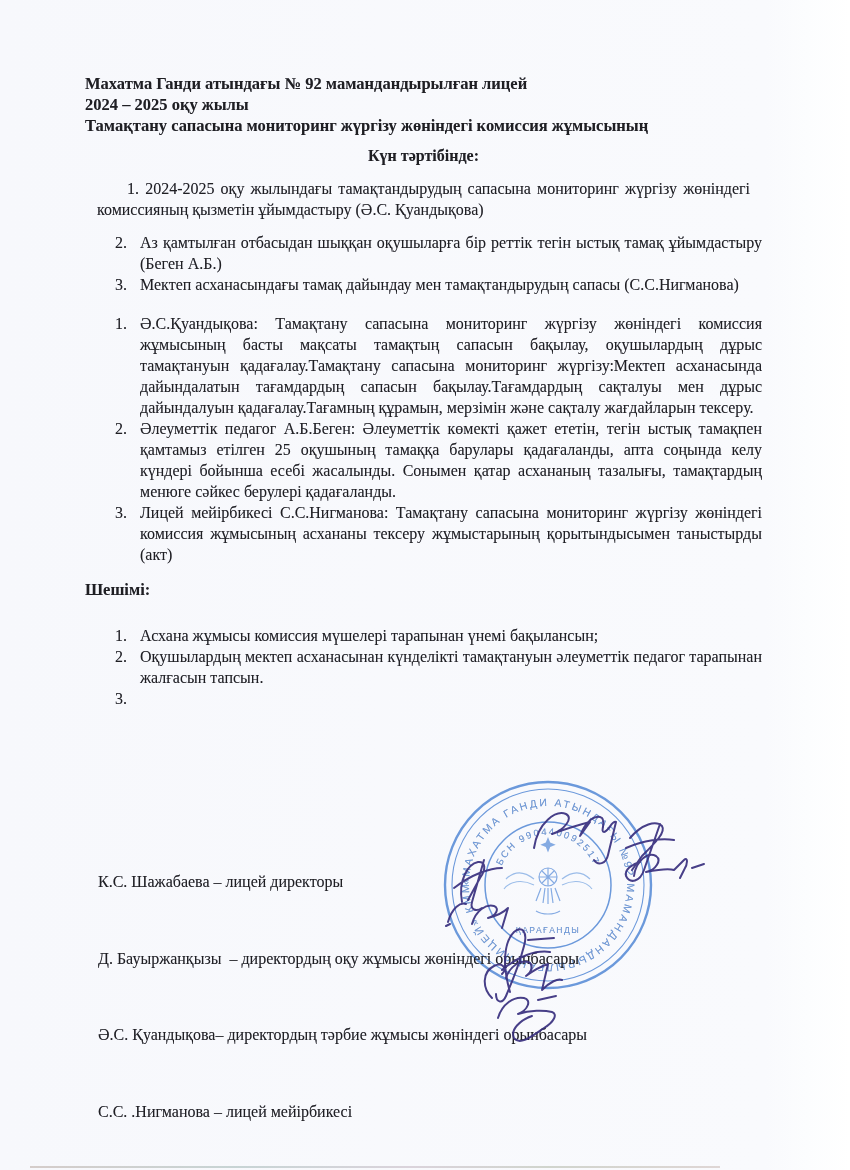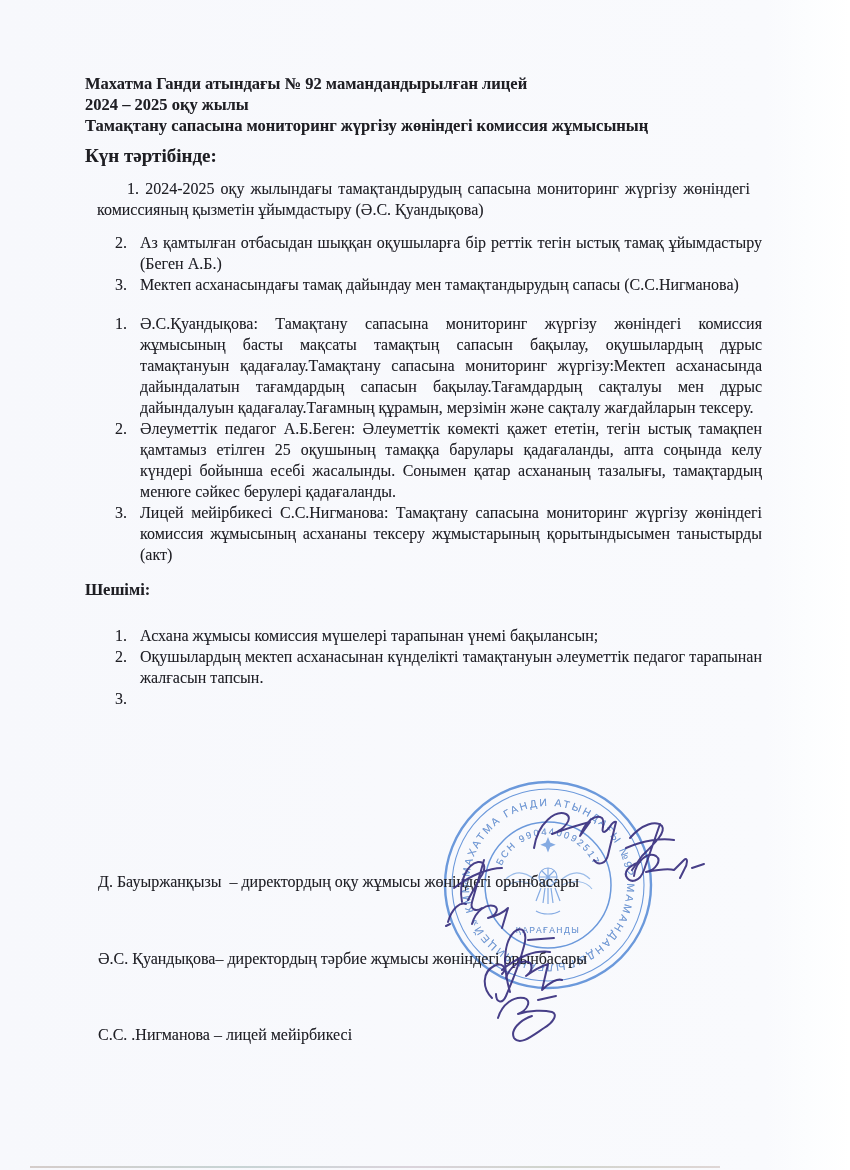--- a/index.html
+++ b/index.html
@@ -9,21 +9,21 @@
     margin:0 auto;
     background:linear-gradient(90deg,#f7f8fc 0%,#f9fafd 90%,#fcfdfe 95%,#ffffff 100%);
     font-family:"Liberation Serif","DejaVu Serif",serif;
     color:#1f1f23;
     overflow:hidden;
     text-shadow:0 0 .5px rgba(40,40,70,.35);
   }
   .content{position:relative;z-index:1;padding:73px 88px 0 85px;}
   .title-block{font-weight:bold;font-size:16.5px;line-height:21px;}
   .date-line{margin-top:24px;font-size:16px;line-height:21px;}
-  .agenda-heading{margin-top:9px;font-weight:bold;font-size:19px;line-height:21px;}
+  .agenda-heading{margin-top:9px;text-align:center;font-weight:bold;font-size:16px;line-height:21px;}
   .body-text{font-size:16px;line-height:21px;}
   .list{margin-top:10px;}
   .p-first{margin:12px;text-align:justify;text-indent:30px;}
   .li{position:relative;padding-left:55px;text-align:justify;margin:0;}
   .li .num{position:absolute;left:30px;top:0;}
   .speeches{margin-top:18px;}
   .decision-heading{margin-top:14px;font-weight:bold;font-size:16.5px;line-height:21px;}
   .decisions{margin-top:25px;}
   .sign-block{
     position:absolute;left:98px;top:818px;z-index:1;
@@ -118,20 +118,21 @@
         <span>Оқушылардың мектеп асханасынан күнделікті тамақтануын әлеуметтік педагог тарапынан жалғасын тапсын.</span>
       </div>
       <div class="li">
         <span class="num">3.</span>
       </div>
     </div>
 
   </div>
 
   <div class="sign-block">
+    <div>К.С. Шажабаева – лицей директоры</div>
     <div>Д. Бауыржанқызы  – директордың оқу жұмысы жөніндегі орынбасары</div>
     <div>Ә.С. Қуандықова– директордың тәрбие жұмысы жөніндегі орынбасары</div>
     <div>С.С. .Нигманова – лицей мейірбикесі</div>
     
     
     
     
     
   </div>
 

